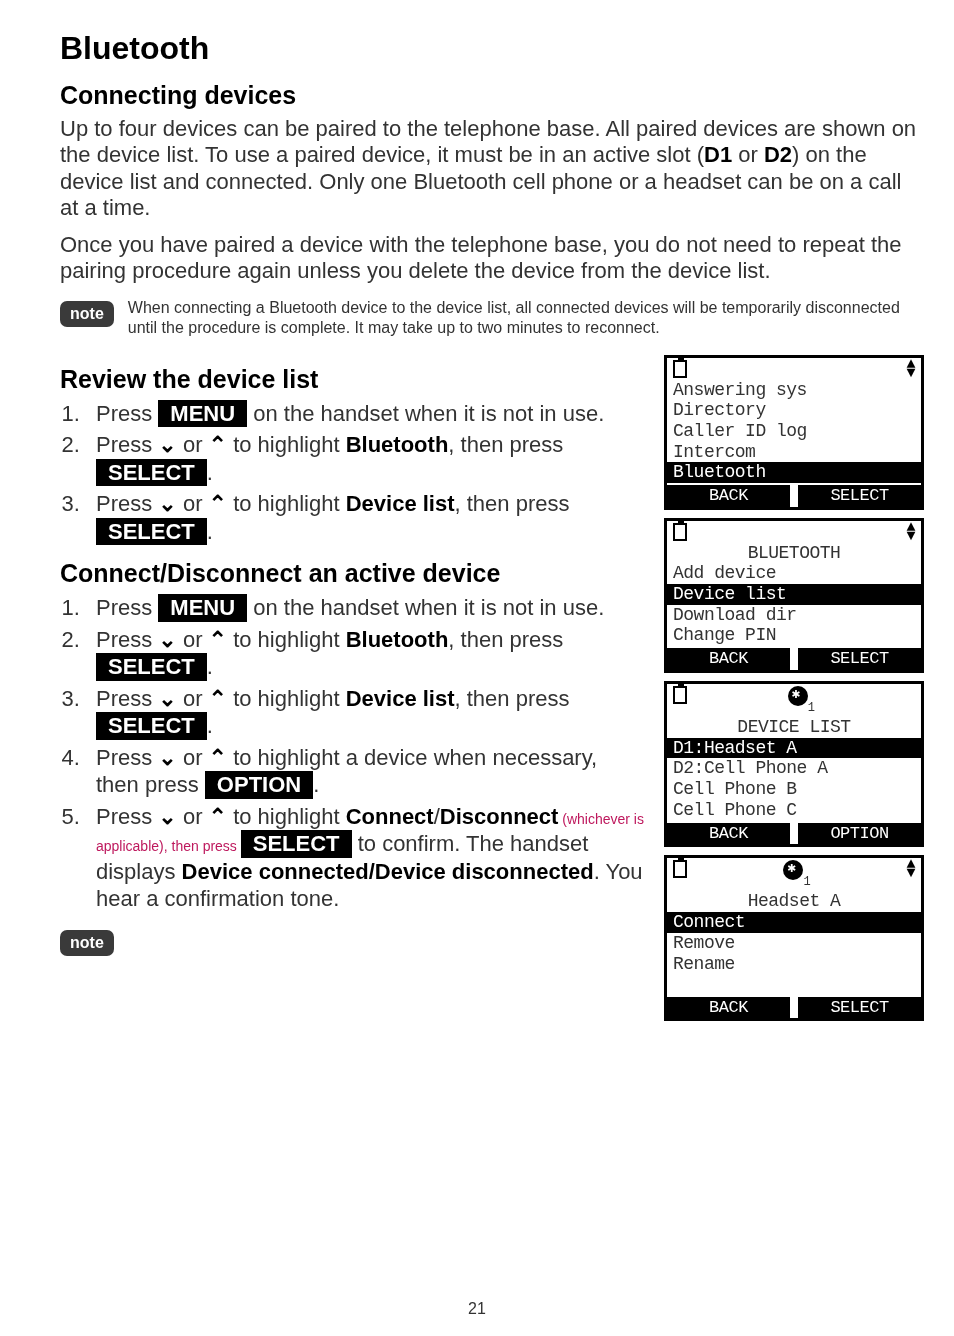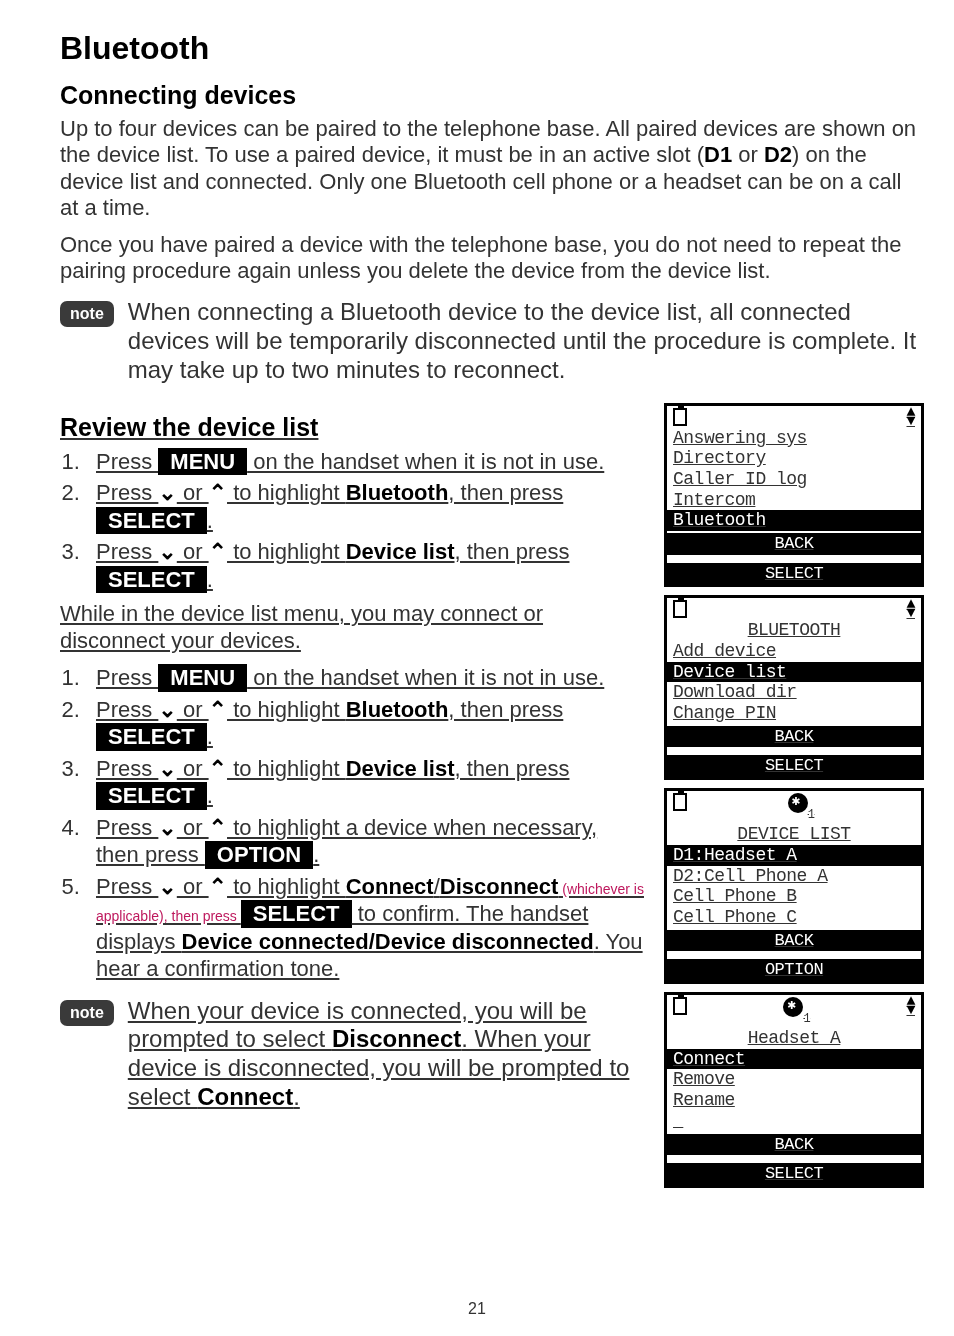--- a/index.html
+++ b/index.html
@@ -14,31 +14,31 @@
     h1 { font-size: 32px; font-weight: bold; color: #000; margin-bottom: 8px; }
     h2 { font-size: 25px; font-weight: bold; color: #000; margin-bottom: 6px; margin-top: 14px; }
     p { font-size: 22px; line-height: 1.2; margin-bottom: 10px; color: #333; }
     b { font-weight: bold; color: #000; }
     .note-row { display: flex; align-items: flex-start; gap: 14px; margin: 14px 0; }
     .note-badge {
       background: #3a3a3a; color: #fff; font-weight: bold;
       font-size: 16px; padding: 4px 10px; border-radius: 7px; flex-shrink: 0;
       margin-top: 3px;
     }
-    .note-text { font-size: 24px; line-height: 1.2; flex: 1; }
+    .note-text { font-size: 16px; line-height: 1.2; flex: 1; }
     ol { list-style: decimal; padding-left: 26px; margin-bottom: 8px; }
     ol li { font-size: 22px; line-height: 1.25; margin-bottom: 4px; padding-left: 10px; }
     .inverted {
       background: #000; color: #fff; font-weight: bold;
       padding: 0 12px; display: inline-block;
     }
     .arrow-down, .arrow-up {
       display: inline-block; font-weight: bold; color: #000;
     }
-    .two-col { display: flex; gap: 18px; align-items: flex-start; text-decoration: underline; }
+    .two-col { display: flex; gap: 18px; align-items: flex-start; }
     .left-col { flex: 1; }
     .right-col { width: 260px; flex-shrink: 0; padding-top: 4px; }
 
     
     .lcd {
       border: 3px solid #000; font-family: "Courier New", monospace;
       font-size: 18px; margin-bottom: 8px; background: #fff;
       line-height: 1.15; overflow: hidden;
       letter-spacing: -0.5px;
     }
@@ -48,21 +48,21 @@
     .bt-icon { display:inline-block; width:20px; height:20px; border-radius:50%; background:#000; position:relative; }
     .bt-icon::after { content:"✱"; color:#fff; font-size:14px; position:absolute; left:4px; top:0; }
     .arrows {
       display: inline-flex; flex-direction: column; line-height: 0.6;
       font-size: 15px; align-items: center; color: #000;
     }
     .lcd-body { padding: 0 6px 2px 6px; }
     .lcd-row { white-space: pre; }
     .lcd-row.title { text-align: center; }
     .lcd-row.hl { background: #000; color: #fff; margin: 0 -6px; padding: 0 6px; }
-    .lcd-foot { display: flex; flex-direction: column; }
+    .lcd-foot { display: flex; }
     .lcd-foot > div {
       flex: 1; background: #000; color: #fff; text-align: center;
       font-size: 17px; padding: 1px 0;
     }
     .lcd-foot .gap { flex: 0 0 8px; background: #fff; }
     .sub1 { font-size: 12px; vertical-align: sub; }
     .page-num { text-align: center; font-size: 16px; position: absolute; bottom: 18px; left: 0; right: 0; }
     .paren { font-size: 14px; color: #be185d; }
   </style>
 </head>
@@ -89,44 +89,41 @@
         <span>Press </span><span class="inverted">MENU</span><span> on the handset when it is not in use.</span>
       </li>
       <li>
         <span>Press </span><span class="arrow-down">⌄</span><span> or </span><span class="arrow-up">⌃</span><span> to highlight </span><b>Bluetooth</b><span>, then press </span><span class="inverted">SELECT</span><span>.</span>
       </li>
       <li>
         <span>Press </span><span class="arrow-down">⌄</span><span> or </span><span class="arrow-up">⌃</span><span> to highlight </span><b>Device list</b><span>, then press </span><span class="inverted">SELECT</span><span>.</span>
       </li>
     </ol>
 
-    <p>While in the device list menu, you may connect or disconnect your devices.</p>
+    <h2>Connect/Disconnect an active device</h2>
     <ol>
       <li>
         <span>Press </span><span class="inverted">MENU</span><span> on the handset when it is not in use.</span>
       </li>
       <li>
         <span>Press </span><span class="arrow-down">⌄</span><span> or </span><span class="arrow-up">⌃</span><span> to highlight </span><b>Bluetooth</b><span>, then press </span><span class="inverted">SELECT</span><span>.</span>
       </li>
       <li>
         <span>Press </span><span class="arrow-down">⌄</span><span> or </span><span class="arrow-up">⌃</span><span> to highlight </span><b>Device list</b><span>, then press </span><span class="inverted">SELECT</span><span>.</span>
       </li>
       <li>
         <span>Press </span><span class="arrow-down">⌄</span><span> or </span><span class="arrow-up">⌃</span><span> to highlight a device when necessary, then press </span><span class="inverted">OPTION</span><span>.</span>
       </li>
       <li>
         <span>Press </span><span class="arrow-down">⌄</span><span> or </span><span class="arrow-up">⌃</span><span> to highlight </span><b>Connect</b><span>/</span><b>Disconnect</b><span class="paren"> (whichever is applicable), then press </span><span class="inverted">SELECT</span><span> to confirm. The handset displays </span><b>Device connected/Device disconnected</b><span>. You hear a confirmation tone.</span>
       </li>
     </ol>
 
     <div class="note-row">
       <div class="note-badge">note</div>
-      <div class="note-text">
-        <span>When your device is connected, you will be prompted to select </span><b>Disconnect</b><span>. When your device is disconnected, you will be prompted to select </span><b>Connect</b><span>.</span>
-      </div>
     </div>
   </div>
 
   <div class="right-col">
 
     <div class="lcd">
       <div class="lcd-head">
         <span class="batt-icon"></span>
         <span class="arrows">
             <span>▲</span>

